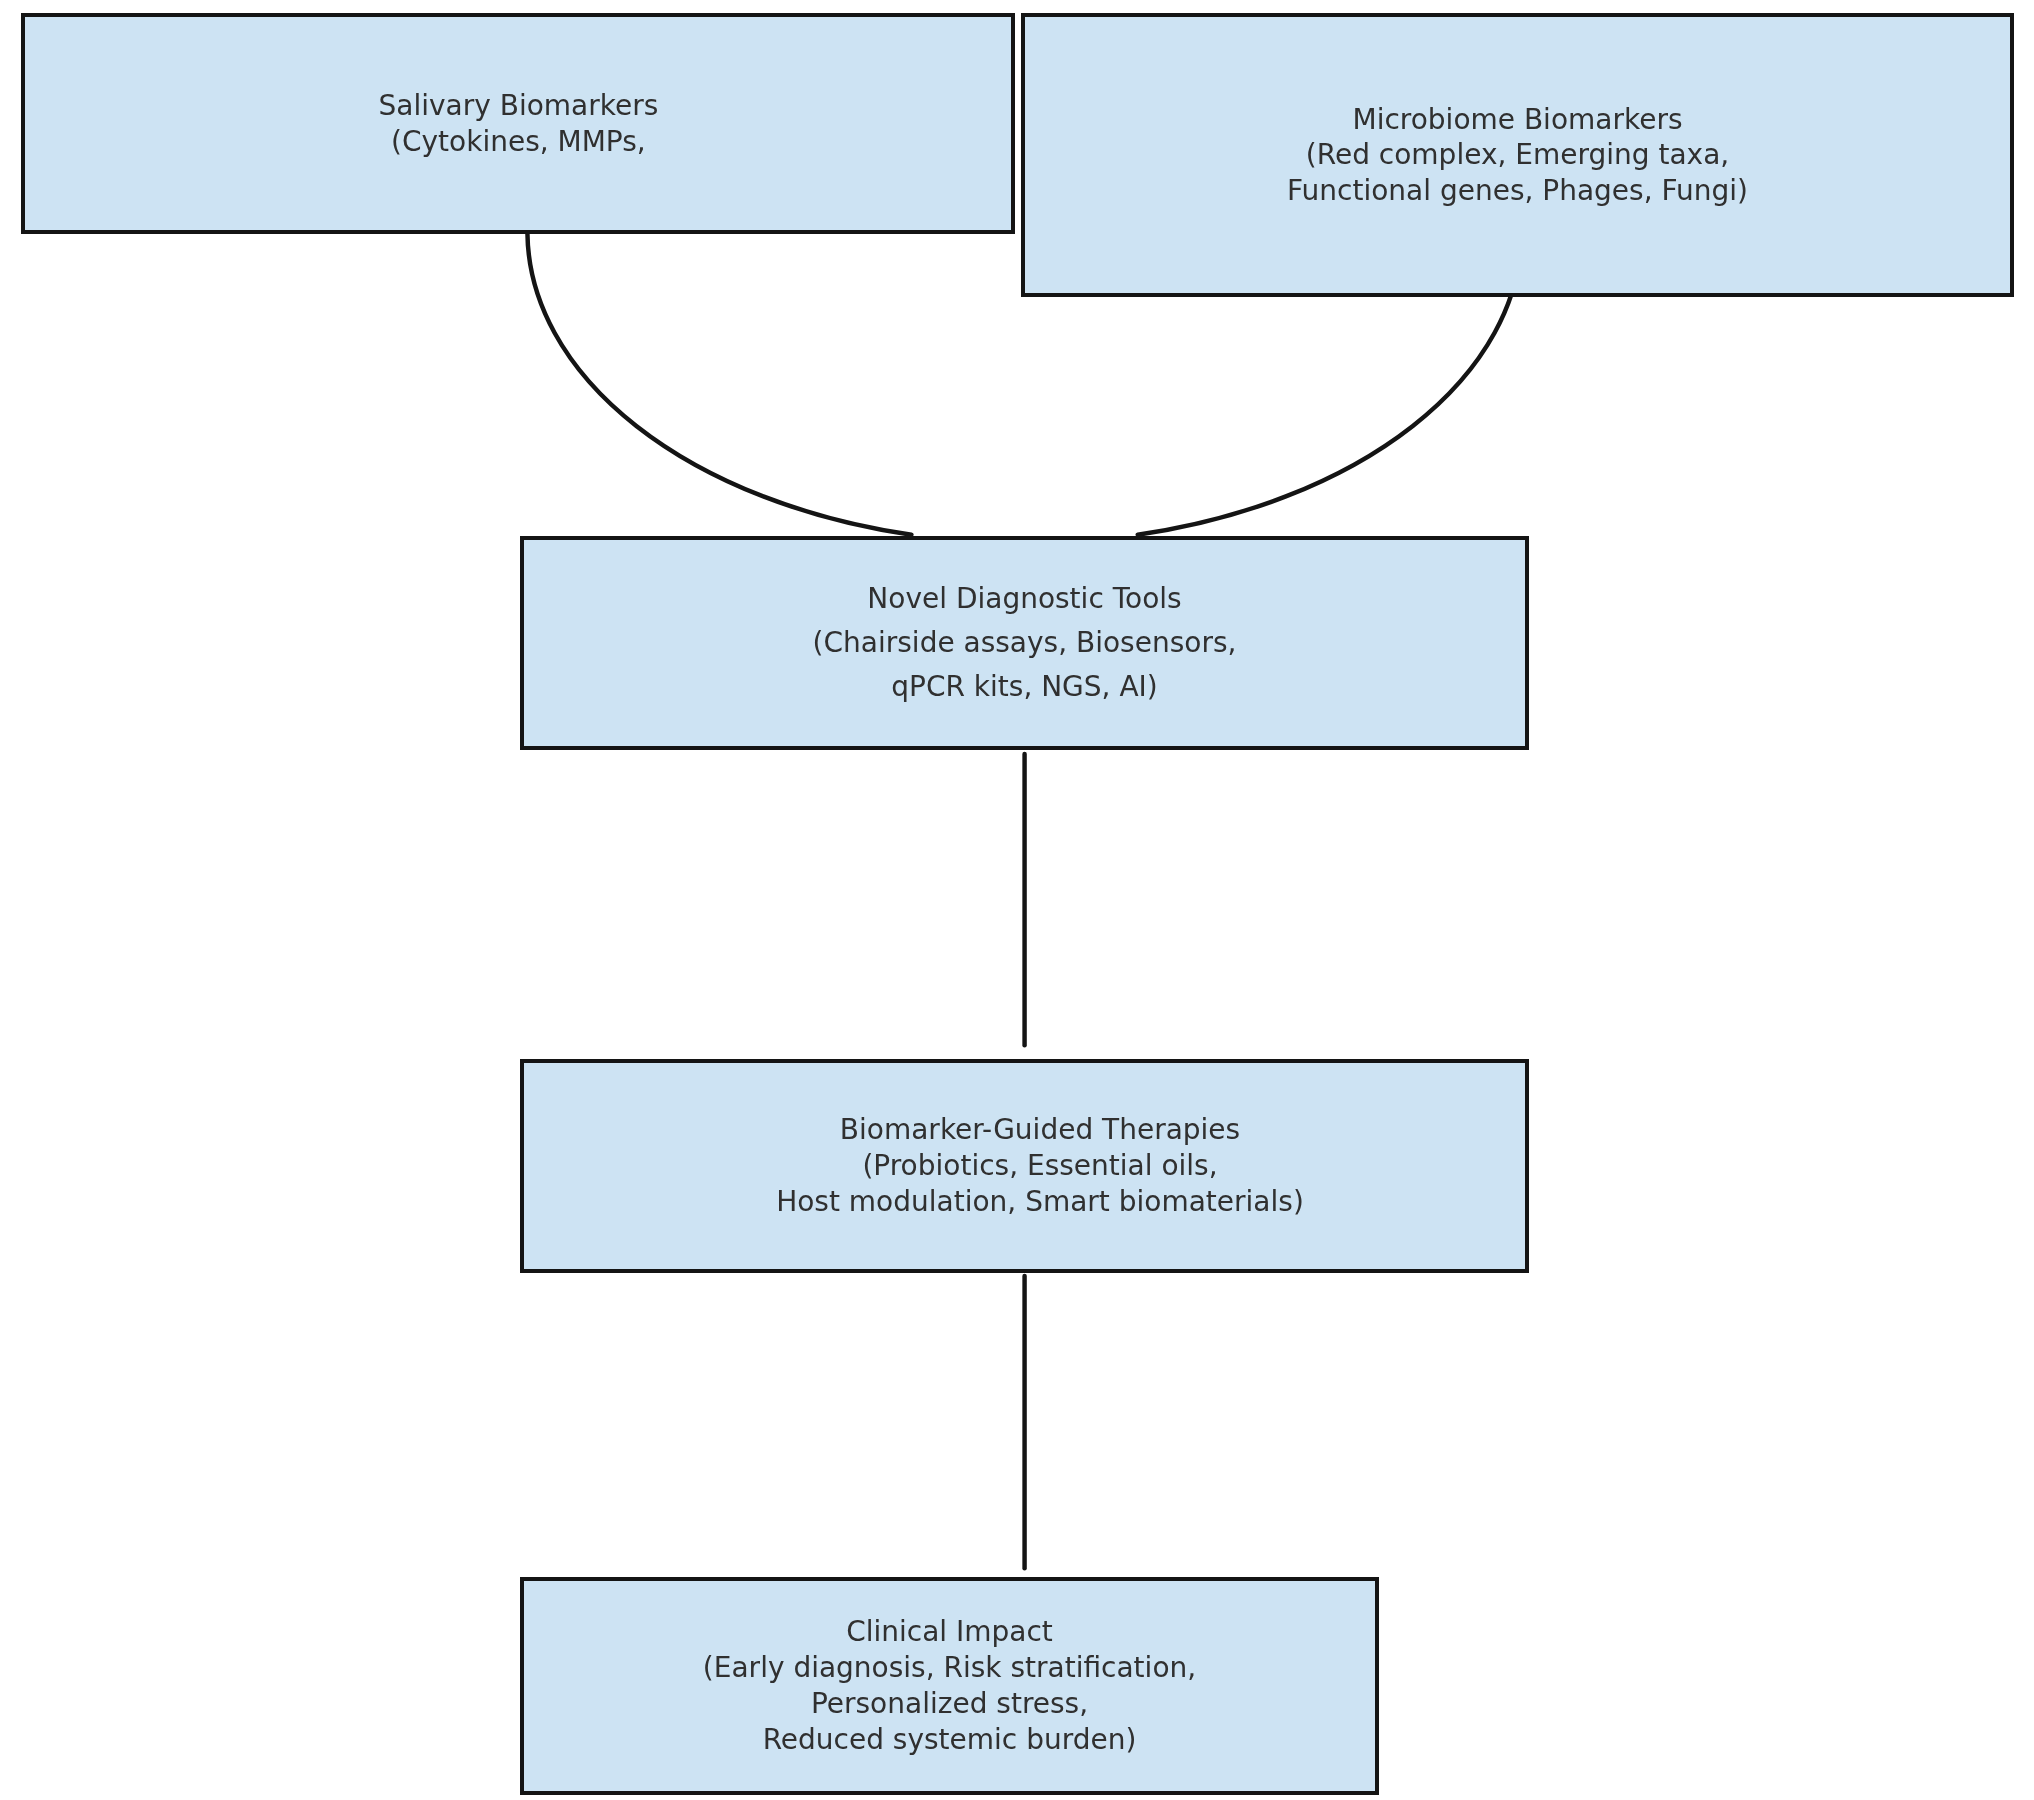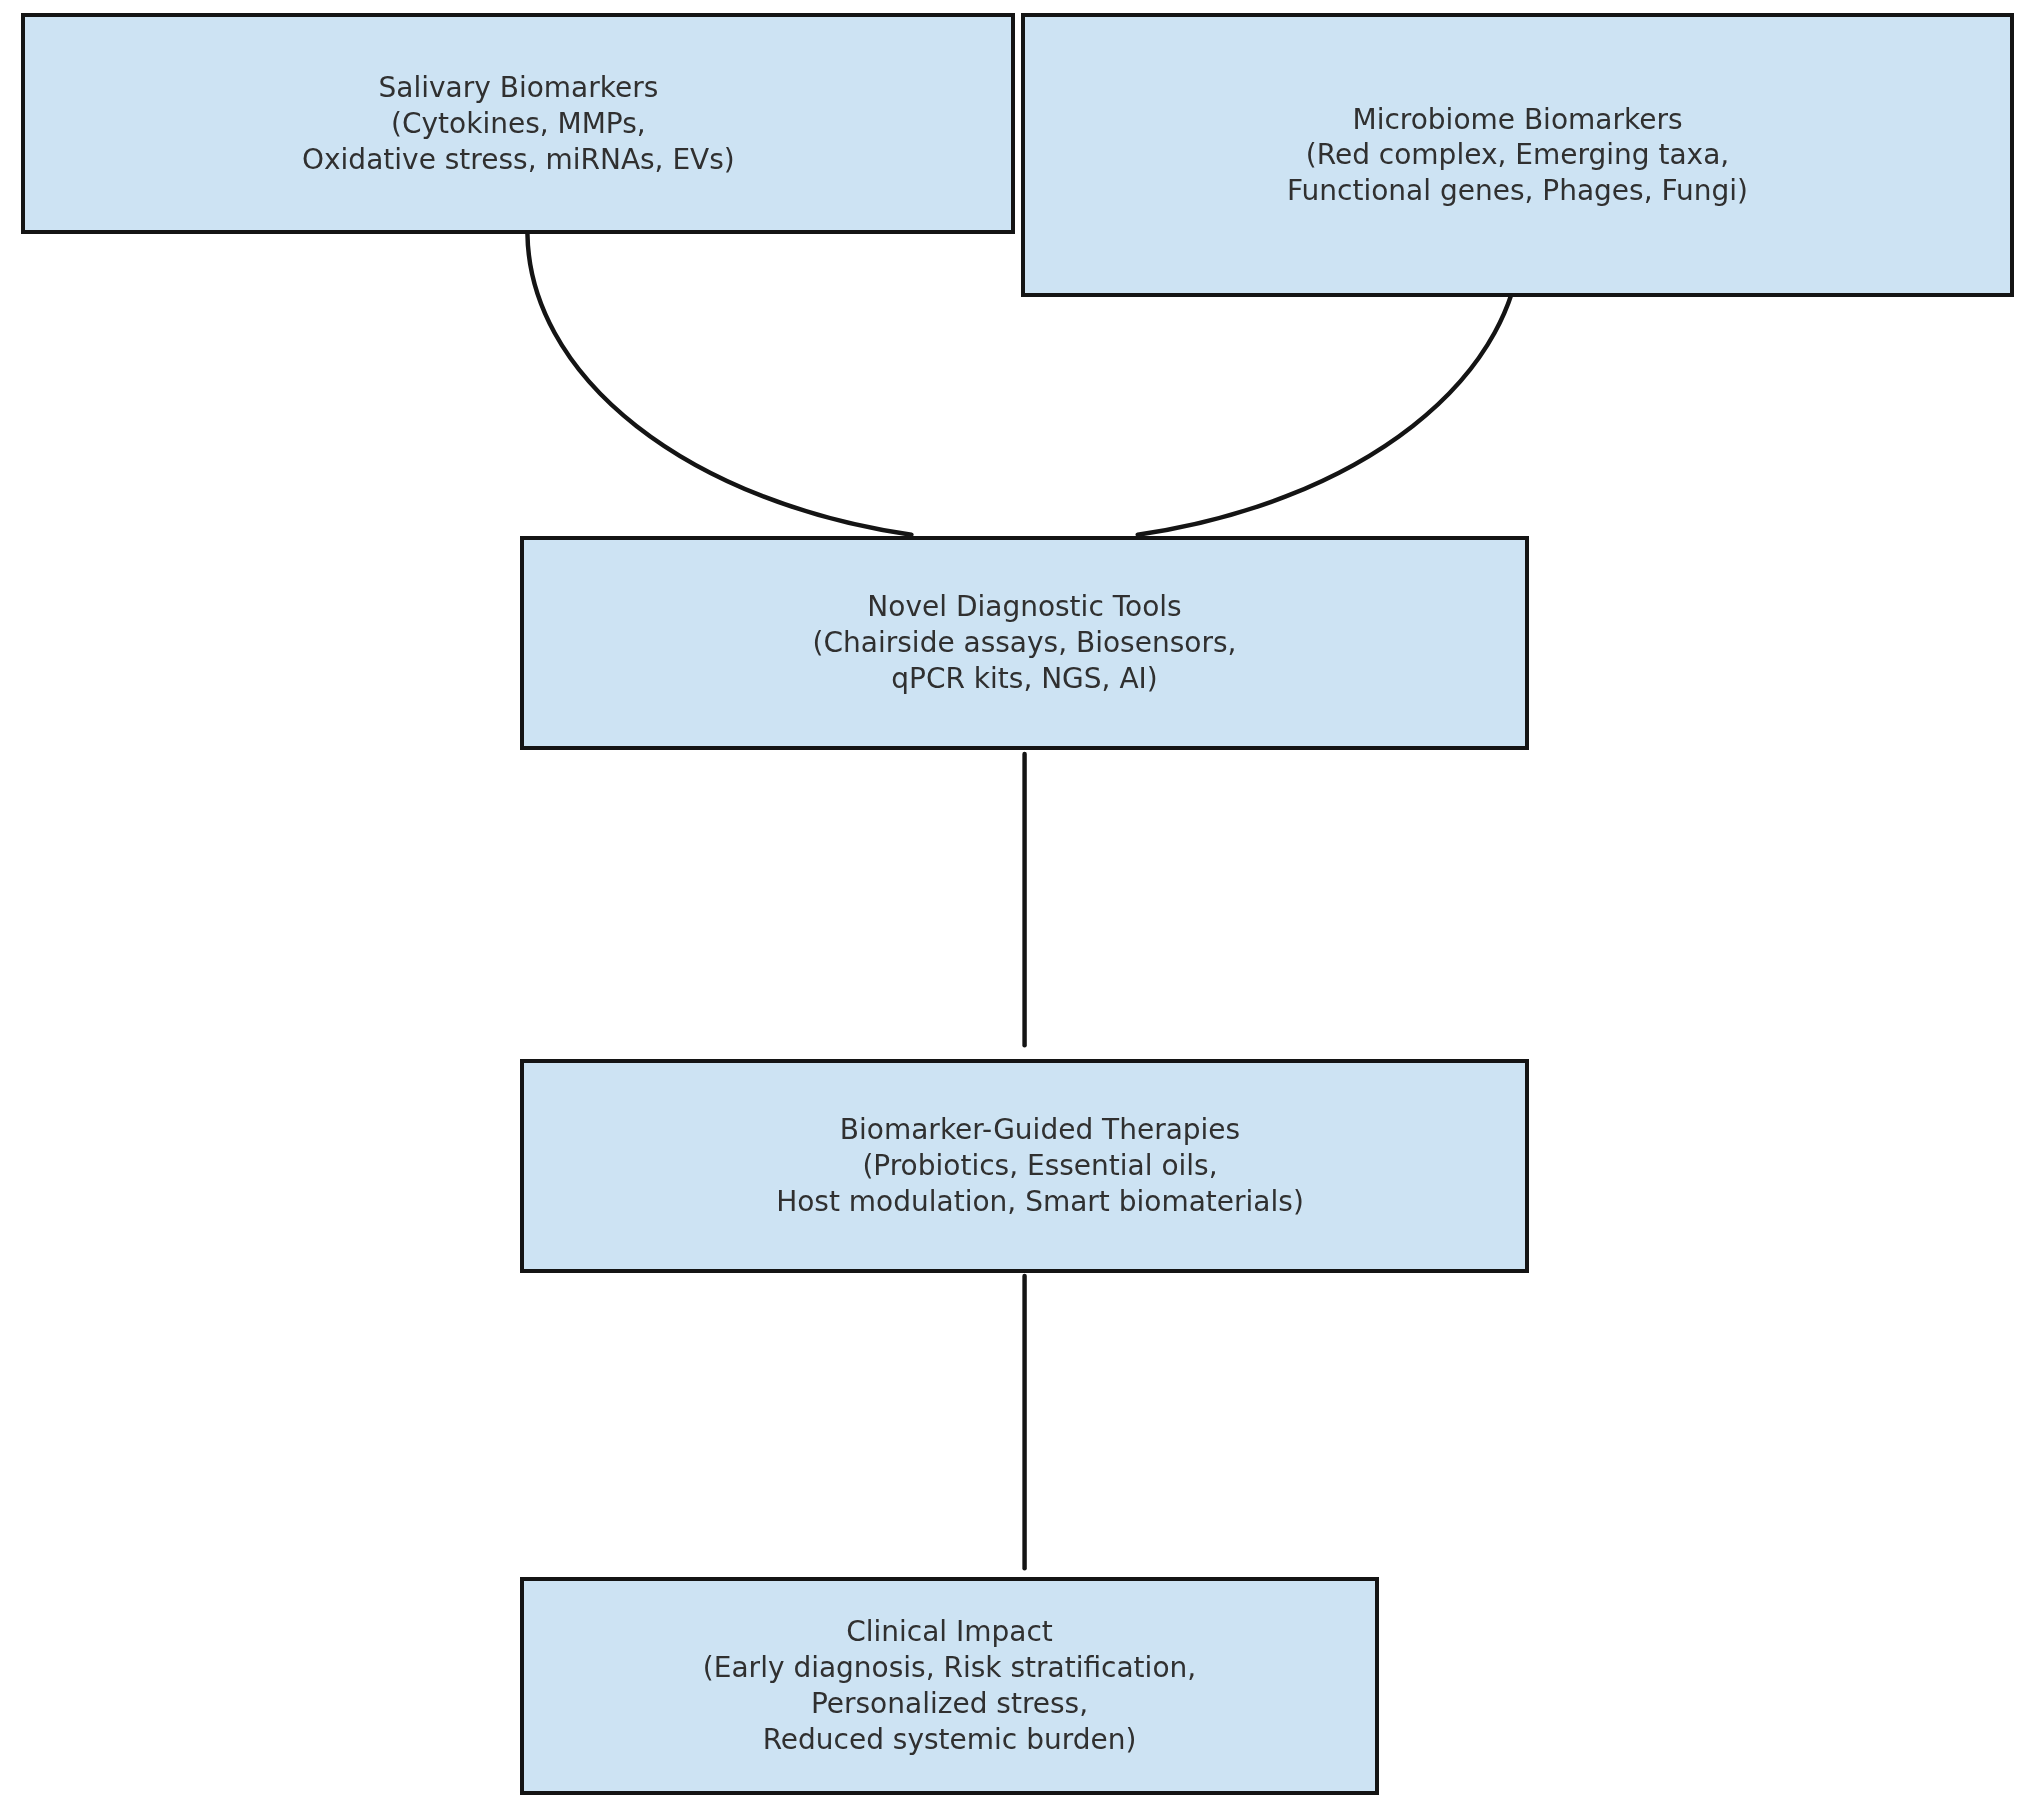--- a/index.html
+++ b/index.html
@@ -40,41 +40,40 @@
     flex-direction: column;
     align-items: center;
     justify-content: center;
     text-align: center;
     color: var(--text);
     font-size: 28px;
     line-height: 1.28;
   }
   .node-salivary    { left: 21.4px;   top: 13.4px;   width: 994px; height: 221px; }
   .node-microbiome  { left: 1021px; top: 13.4px;   width: 993px; height: 284px; }
-  .node-diagnostics { left: 520px;  top: 536px;  width: 1009px; height: 214px; }
+  .node-diagnostics { left: 520px;  top: 536px;  width: 1009px; height: 214px; gap: 8px; }
   .node-therapies   { left: 520px;  top: 1059px; width: 1009px; height: 214px; padding-left: 31px; }
   .node-impact      { left: 520px;  top: 1577px; width: 859px; height: 218px; }
   .node-line { white-space: nowrap; }
 </style>
 </head>
 <body>
 
 <div class="canvas">
 
   <svg class="connector-layer" viewBox="0 0 2283 2021" xmlns="http://www.w3.org/2000/svg">
     <path d="M 592 262 A 558 350 0 0 0 1023 600"></path>
     <path d="M 1708 262 A 558 350 0 0 1 1277 600"></path>
     <line x1="1150" y1="846" x2="1150" y2="1173"></line>
     <line x1="1150" y1="1432" x2="1150" y2="1760"></line>
   </svg>
 
   <div class="node node-salivary">
     <div class="node-line">Salivary Biomarkers</div>
     <div class="node-line">(Cytokines, MMPs,</div>
-    <div class="node-line">Oxidative stress, miRNAs, EVs)</div>
   </div>
 
   <div class="node node-microbiome">
     <div class="node-line">Microbiome Biomarkers</div>
     <div class="node-line">(Red complex, Emerging taxa,</div>
     <div class="node-line">Functional genes, Phages, Fungi)</div>
   </div>
 
   <div class="node node-diagnostics">
     <div class="node-line">Novel Diagnostic Tools</div>

